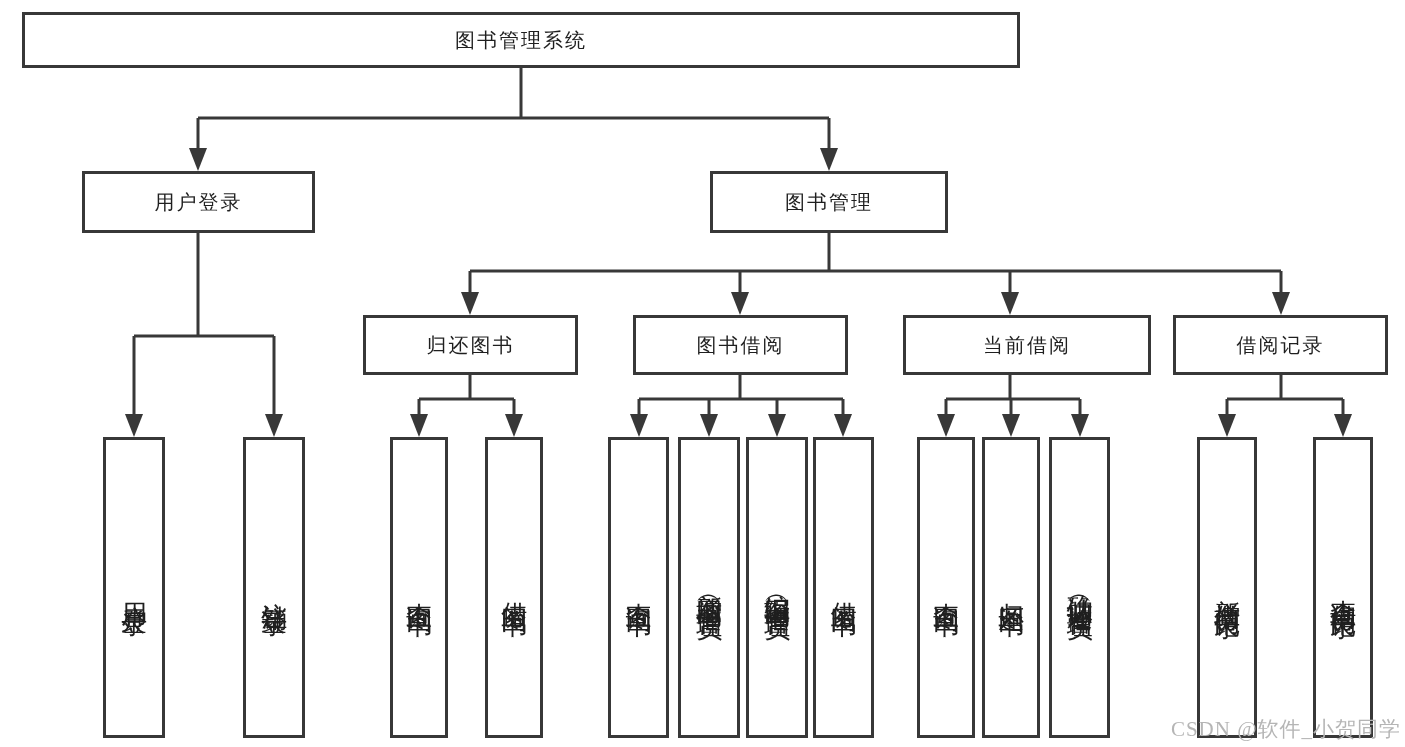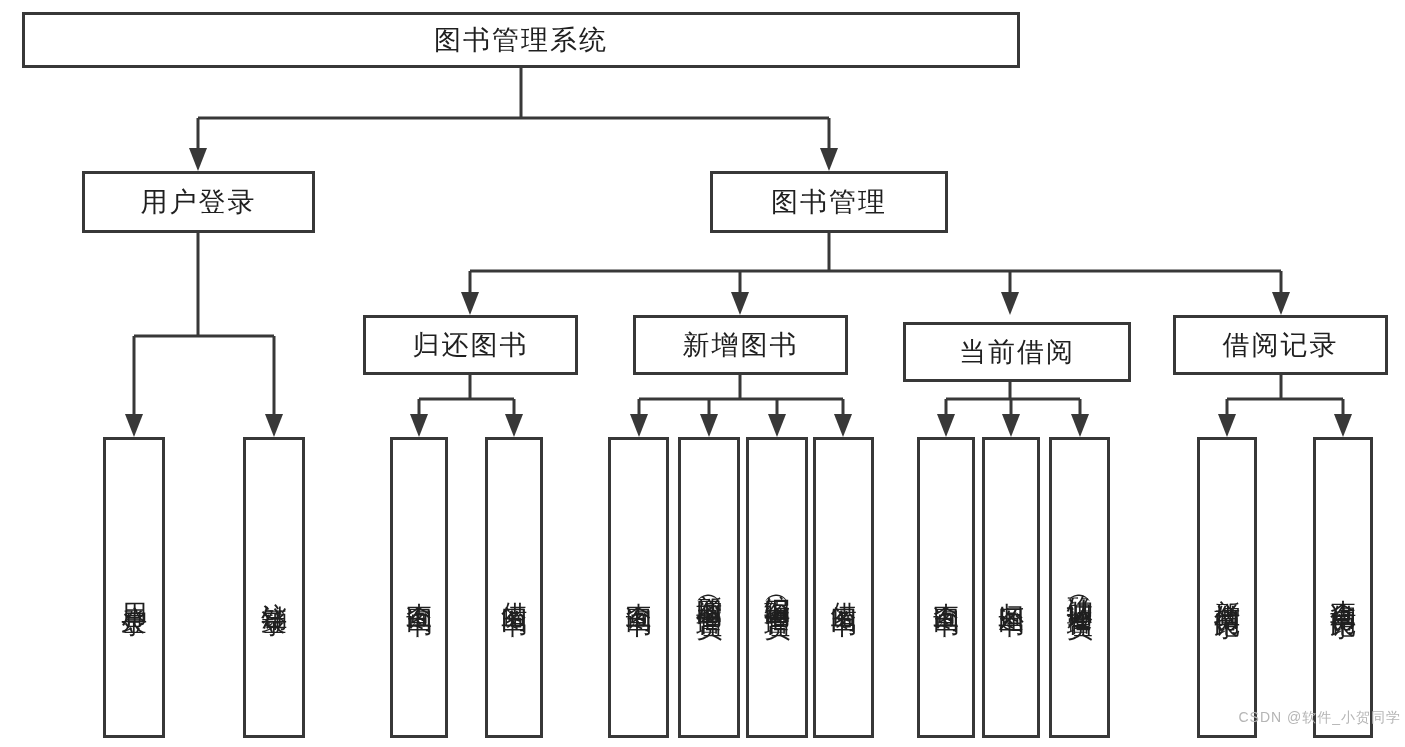--- a/index.html
+++ b/index.html
@@ -16,21 +16,21 @@
     font-family:"Liberation Sans","DejaVu Sans",sans-serif;
     overflow:hidden;
   }
   .box{
     position:absolute;
     box-sizing:border-box;
     border:3px solid var(--line);
     background:#fff;
     color:var(--text);
     display:flex;align-items:center;justify-content:center;
-    font-size:27px;letter-spacing:2px;
+    font-size:20px;letter-spacing:2px;
     z-index:2;
   }
   .leaf{
     position:absolute;
     box-sizing:border-box;
     border:3px solid var(--line);
     background:#fff;
     color:var(--text);
     display:flex;align-items:center;justify-content:center;
     z-index:2;
@@ -43,26 +43,27 @@
     line-height:1.05;
     white-space:nowrap;
   }
   #connectors{
     position:absolute;left:0;top:0;z-index:1;
   }
   #connectors path{stroke:var(--line);stroke-width:3;fill:none;}
   #connectors polygon{fill:var(--line);stroke:none;}
   #watermark{
     position:absolute;
-    right:4px;bottom:20px;
-    font-size:14px;
+    right:4px;bottom:4px;
+    font-size:21px;
     color:var(--wm);
     letter-spacing:1px;
     z-index:3;
     white-space:nowrap;
+    font-family:Liberation Serif, serif;
   }
 </style>
 </head>
 <body>
 
 <div id="canvas">
 
   <svg id="connectors" width="1405" height="747" viewBox="0 0 1405 747">
     <g>
       <path d="M521 68 V118 M198 118 H829 M198 118 V153 M829 118 V153
@@ -95,22 +96,22 @@
       <polygon points="1334,414 1352,414 1343,437"></polygon>
     </g>
   </svg>
 
   <div class="box" style="left:22px;top:12px;width:998px;height:56px;">图书管理系统</div>
 
   <div class="box" style="left:82px;top:171px;width:233px;height:62px;">用户登录</div>
   <div class="box" style="left:710px;top:171px;width:238px;height:62px;font-family:Liberation Mono, monospace;">图书管理</div>
 
   <div class="box" style="left:363px;top:315px;width:215px;height:60px;">归还图书</div>
-  <div class="box" style="left:633px;top:315px;width:215px;height:60px;">新增图书</div>
-  <div class="box" style="left:903px;top:322px;width:228px;height:60px;">当前借阅</div>
+  <div class="box" style="left:633px;top:315px;width:215px;height:60px;">图书借阅</div>
+  <div class="box" style="left:903px;top:315px;width:248px;height:60px;">当前借阅</div>
   <div class="box" style="left:1173px;top:315px;width:215px;height:60px;text-align:right;">借阅记录</div>
 
   <div class="leaf" style="left:103px;top:437px;width:62px;height:301px;">
     <span class="vtext">用户登录</span>
   </div>
   <div class="leaf" style="left:243px;top:437px;width:62px;height:301px;">
     <span class="vtext">注销登录</span>
   </div>
 
   <div class="leaf" style="left:390px;top:437px;width:58px;height:301px;">

